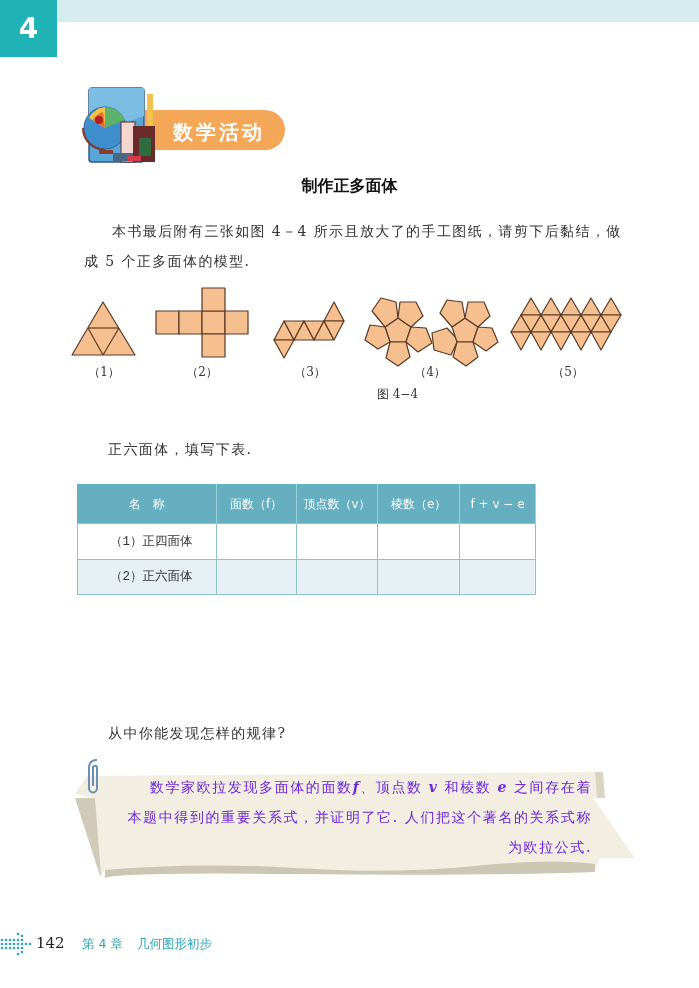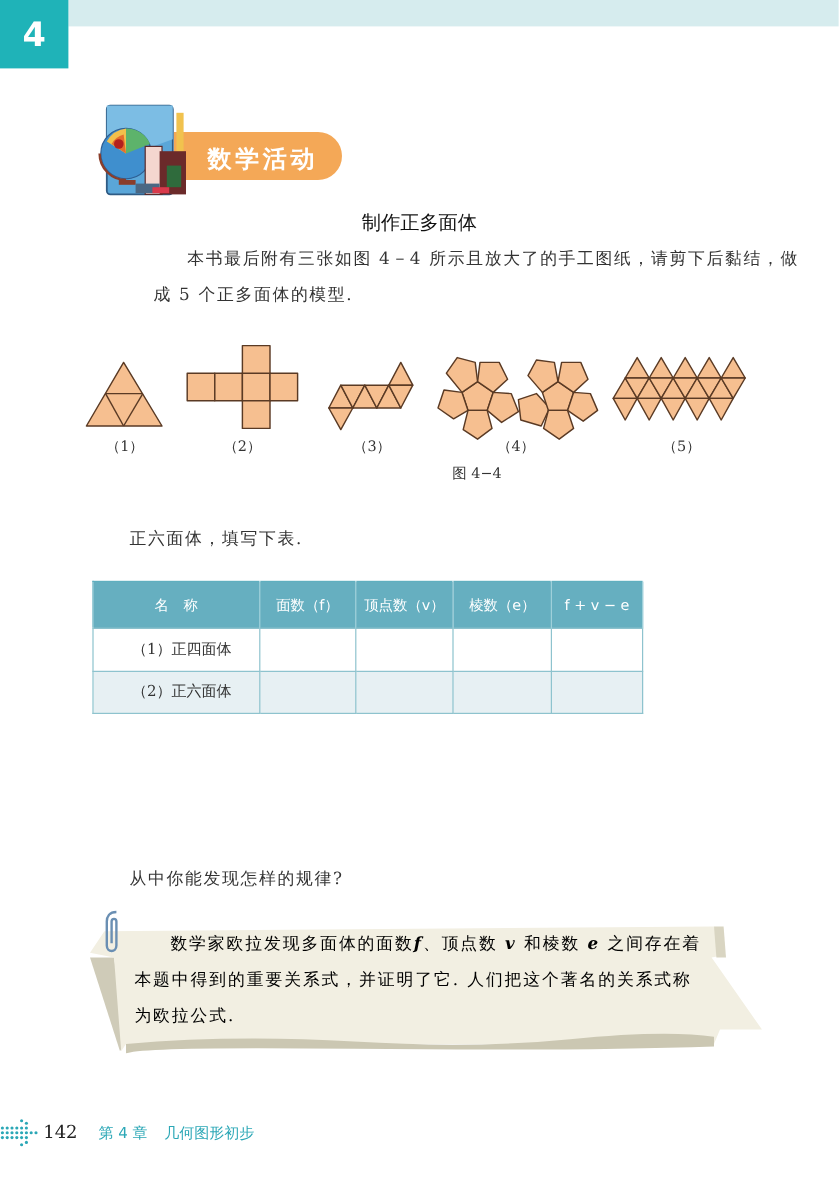--- a/index.html
+++ b/index.html
@@ -11,38 +11,38 @@
   .chapter-tab { position: absolute; left: 0; top: 0; width: 57px; height: 57px; background: #1fb3b8;
     color: #fff; font-family: "DejaVu Sans", "Liberation Sans", sans-serif; font-weight: bold;
     font-size: 28px; display: flex; align-items: center; justify-content: center; }
   .activity-banner { position: absolute; left: 75px; top: 86px; width: 215px; height: 80px; }
   .banner-pill { position: absolute; left: 70px; top: 24px; width: 140px; height: 40px;
     background: #f4a857; border-radius: 0 22px 22px 0; }
   .banner-label { position: absolute; left: 98px; top: 33px; color: #fff; font-size: 20px; font-weight: bold;
     letter-spacing: 3px; font-family: "DejaVu Sans", "Liberation Sans", sans-serif; }
   .activity-icon { position: absolute; left: 0; top: 0; }
   .title { position: absolute; left: 0; width: 699px; top: 176px; text-align: center; font-size: 16px;
-    font-weight: normal; font-family: "DejaVu Sans", "Liberation Sans", sans-serif; color: #111; }
+    font-weight: bold; font-family: "DejaVu Sans", "Liberation Sans", sans-serif; color: #111; }
   .para { position: absolute; left: 84px; width: 545px; font-size: 14px; line-height: 30px; letter-spacing: 1.4px; color: #333; }
-  .p1 { top: 201px; text-indent: 28px; margin-left: 44px; }
+  .p1 { top: 216px; text-indent: 28px; }
   .nets { position: absolute; left: 60px; top: 280px; width: 590px; height: 95px; }
   .net-label { position: absolute; top: 364px; font-size: 12px; color: #333; width: 40px; text-align: center; }
   .fig-caption { position: absolute; top: 386px; left: 0; width: 699px; text-align: center; font-size: 12px; color: #333; margin-left: 48px; }
   .p2 { top: 434px; left: 108px; }
   table.data-table { position: absolute; left: 77px; top: 484px; width: 459px; border-collapse: collapse;
     border: 1.5px solid #5fafbf; font-size: 12.5px; }
   table.data-table th { background: #66afc0; color: #fff; height: 36px; font-weight: normal;
     border-right: 1px solid #9fd0da; font-family: "DejaVu Sans", "Liberation Sans", sans-serif; font-size: 12px; }
   table.data-table td { height: 32.5px; border: 1px solid #8ec3ce; }
   table.data-table tr:nth-child(even) td { background: #e7f0f3; }
-  table.data-table td.name { padding-left: 32px; color: #333; }
+  table.data-table td.name { padding-left: 32px; color: #333; font-family: Liberation Mono, monospace; }
   .p3 { top: 718px; left: 108px; }
   .note { position: absolute; left: 75px; top: 758px; width: 560px; height: 120px; }
   .note-text { position: absolute; left: 112px; top: 772px; width: 480px; font-size: 14px; line-height: 30px;
-    letter-spacing: 1.6px; color: #000000; }
+    letter-spacing: 1.6px; color: #6d28d9; text-align: right; }
   .note-text .indent { display: inline-block; width: 30px; }
   .footer-dots { position: absolute; left: 0; top: 932px; }
   .page-num { position: absolute; left: 36px; top: 934px; font-size: 15px; color: #222; }
   .chapter-name { position: absolute; left: 82px; top: 936px; font-size: 12.5px; color: #2ba7b6;
     font-family: "DejaVu Sans", "Liberation Sans", sans-serif; }
   .chapter-name span { margin-right: 14px; }
   .fnum { font-style: italic; font-weight: bold; }
 </style>
 </head>
 <body>

